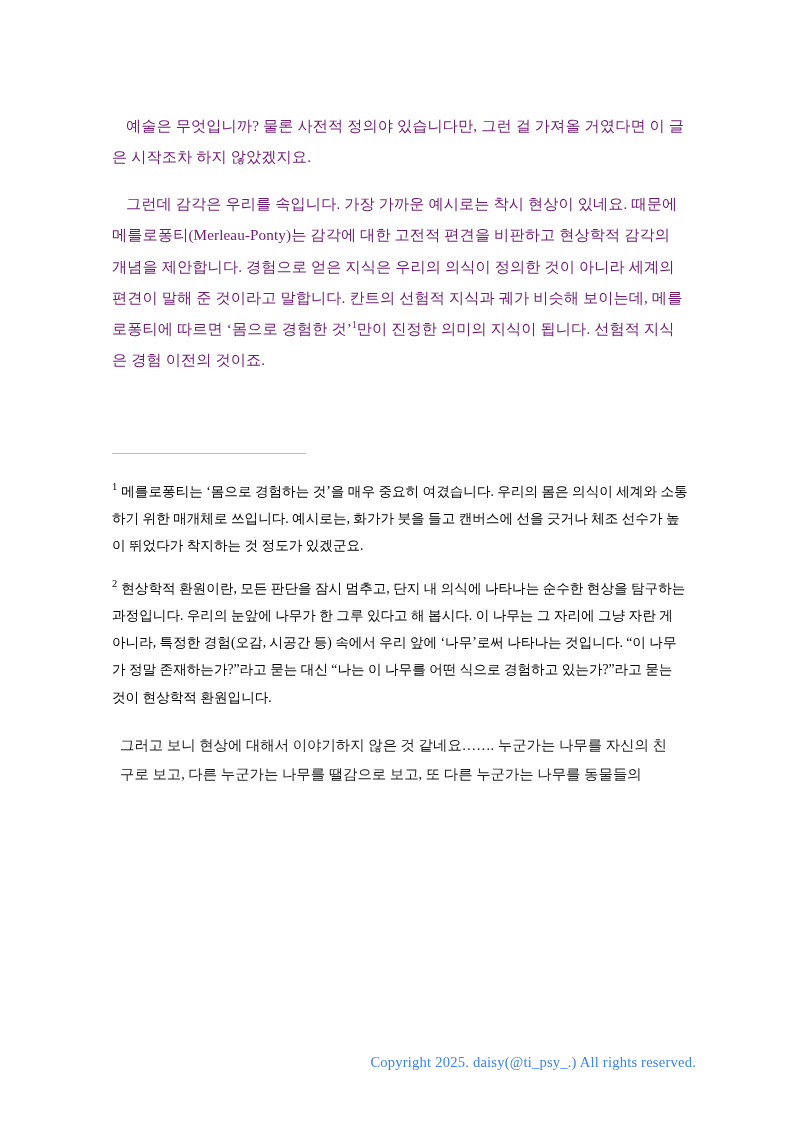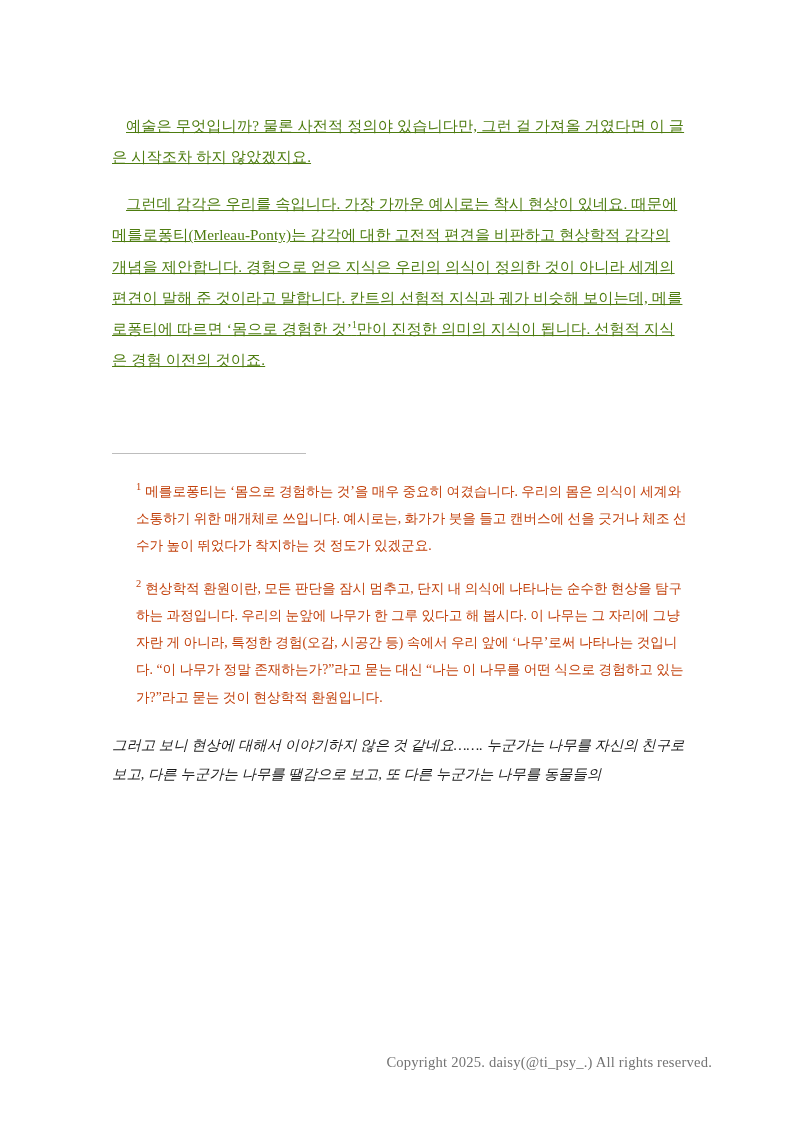--- a/index.html
+++ b/index.html
@@ -19,70 +19,67 @@
     position: absolute;
     left: 0; top: 0;
     width: 800px;
     height: 1131px;
     box-sizing: border-box;
     padding: 110px 112px 0 112px;
   }
   .body-text {
     font-size: 15.2px;
     line-height: 2.05;
-    color: #4d7c0f;
+    color: #701a75;
     letter-spacing: 0.1px;
-    text-decoration: underline;
   }
   .body-text p {
     margin: 0 0 16px 0;
     text-indent: 14px;
   }
   .footnote-sep {
     width: 194px;
     height: 1px;
     background: #bdbdbd;
     margin: 78px 0 22px 0;
   }
   .footnotes {
     font-size: 13.6px;
     line-height: 2.0;
-    color: #c2410c;
-    margin-left: 24px;
+    color: #000000;
   }
   .footnotes p {
     margin: 0 0 14px 0;
     text-indent: 0;
   }
   .fn-marker {
     font-size: 10.5px;
     vertical-align: super;
     margin-right: 4px;
   }
   .tail {
     font-size: 14.4px;
     line-height: 2.05;
     color: #1a1a1a;
     margin-top: 20px;
   }
   .tail p {
-    margin: 0;
-    font-style: italic;
+    margin: 8px;
   }
   sup.ref {
     font-size: 9.5px;
     vertical-align: super;
     line-height: 0;
   }
   .copyright {
     position: absolute;
-    right: 88px;
+    right: 104px;
     bottom: 60px;
     font-size: 14.6px;
-    color: #737373;
+    color: #3b82f6;
     letter-spacing: 0.2px;
     white-space: nowrap;
   }
 </style>
 </head>
 <body>
 
 <div class="page">
 
   <div class="body-text">

